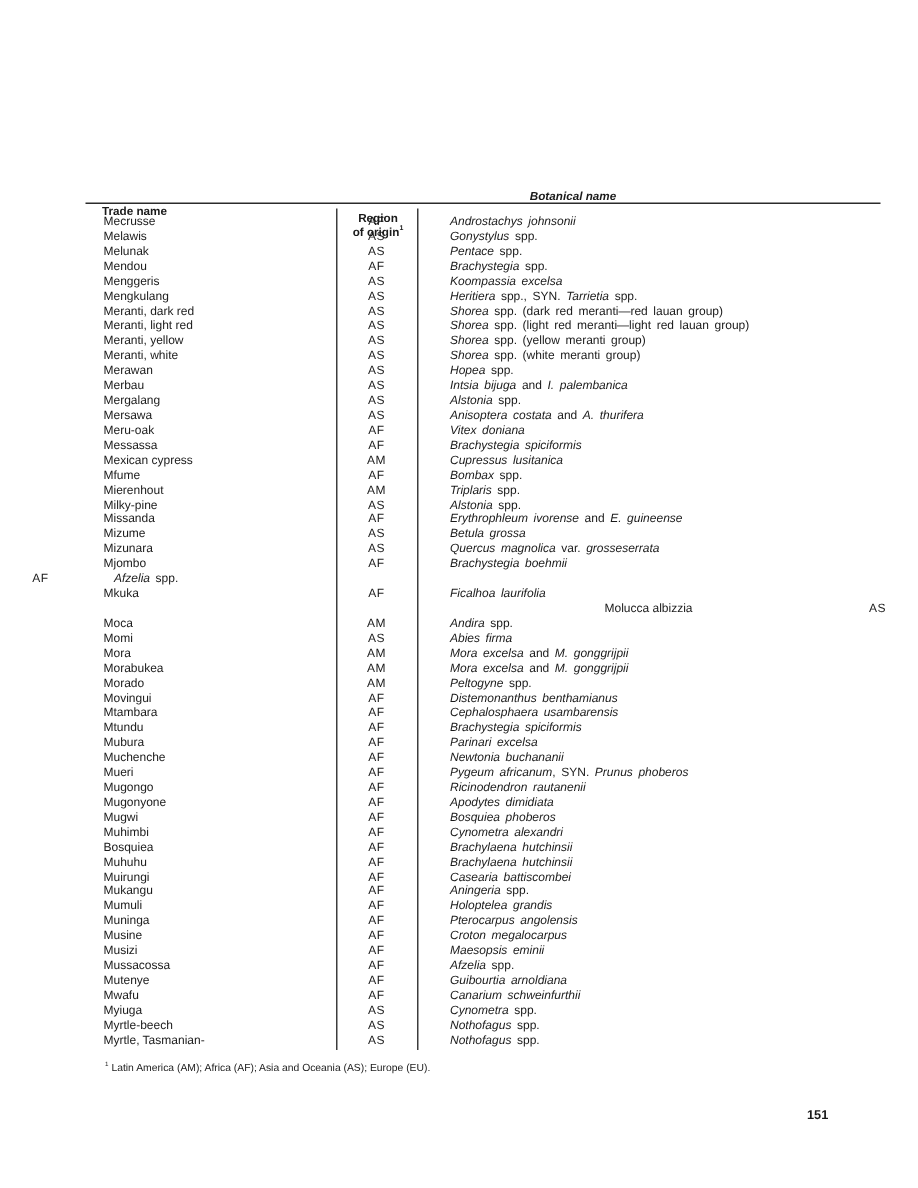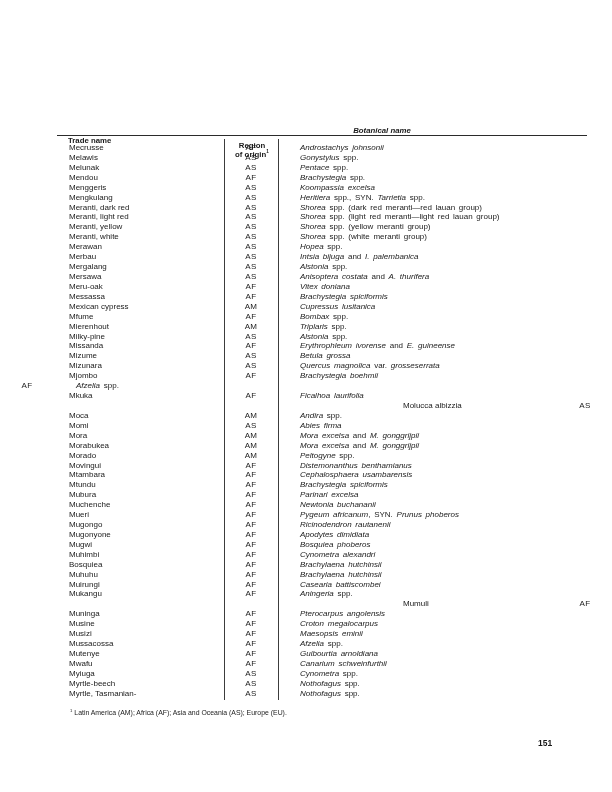--- a/index.html
+++ b/index.html
@@ -270,20 +270,21 @@
         <div class="cell-botanical"><i>Casearia battiscombei</i></div>
       </div>
       <div class="row">
         <div class="cell-trade">Mukangu</div>
         <div class="cell-region">AF</div>
         <div class="cell-botanical"><i>Aningeria</i><span> spp.</span></div>
       </div>
       <div class="row">
         <div class="cell-trade">Mumuli</div>
         <div class="cell-region">AF</div>
+        <div class="cell-botanical"><i>Holoptelea grandis</i></div>
       </div>
       <div class="row">
         <div class="cell-trade">Muninga</div>
         <div class="cell-region">AF</div>
         <div class="cell-botanical"><i>Pterocarpus angolensis</i></div>
       </div>
       <div class="row">
         <div class="cell-trade">Musine</div>
         <div class="cell-region">AF</div>
         <div class="cell-botanical"><i>Croton megalocarpus</i></div>

